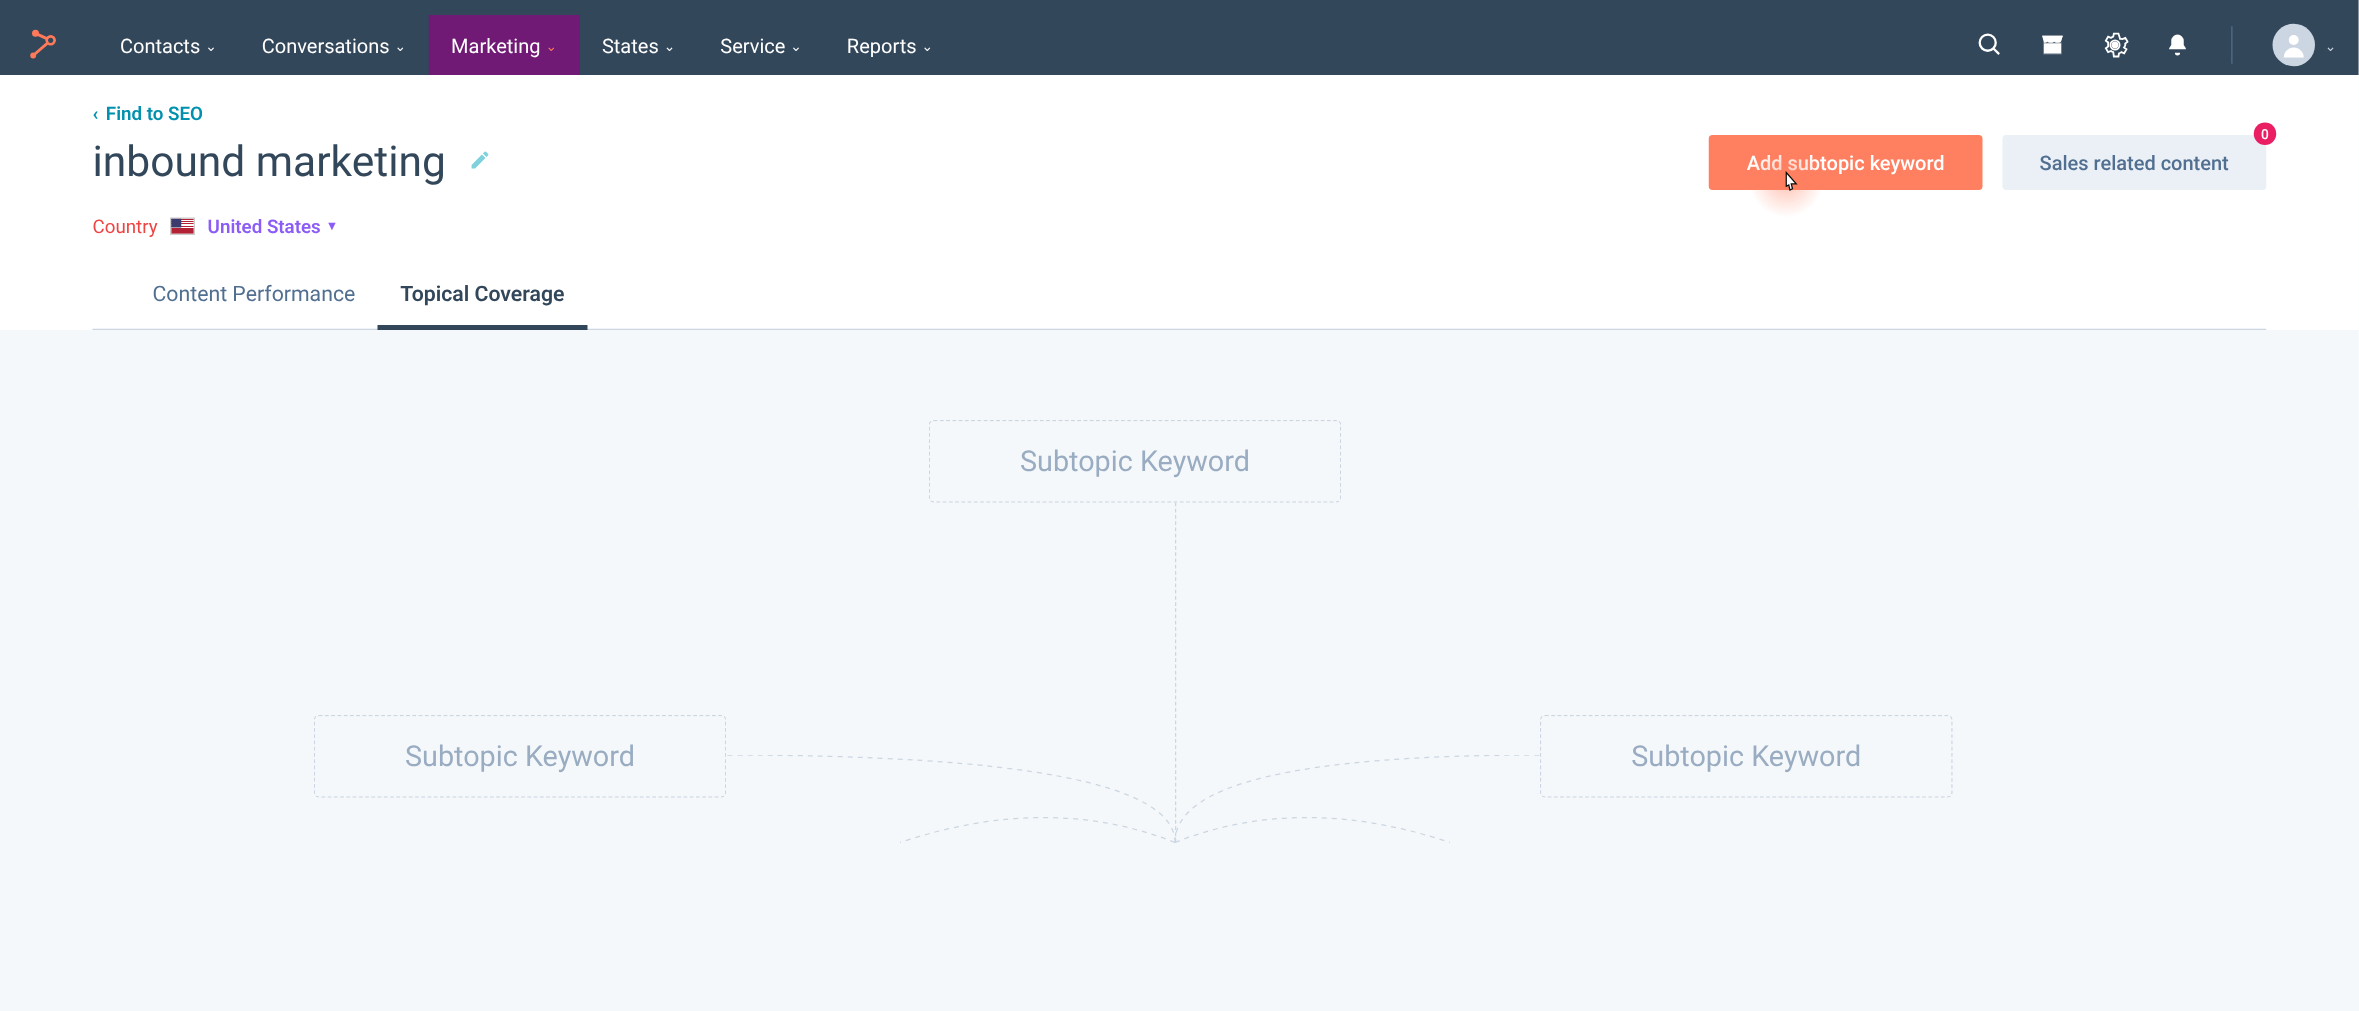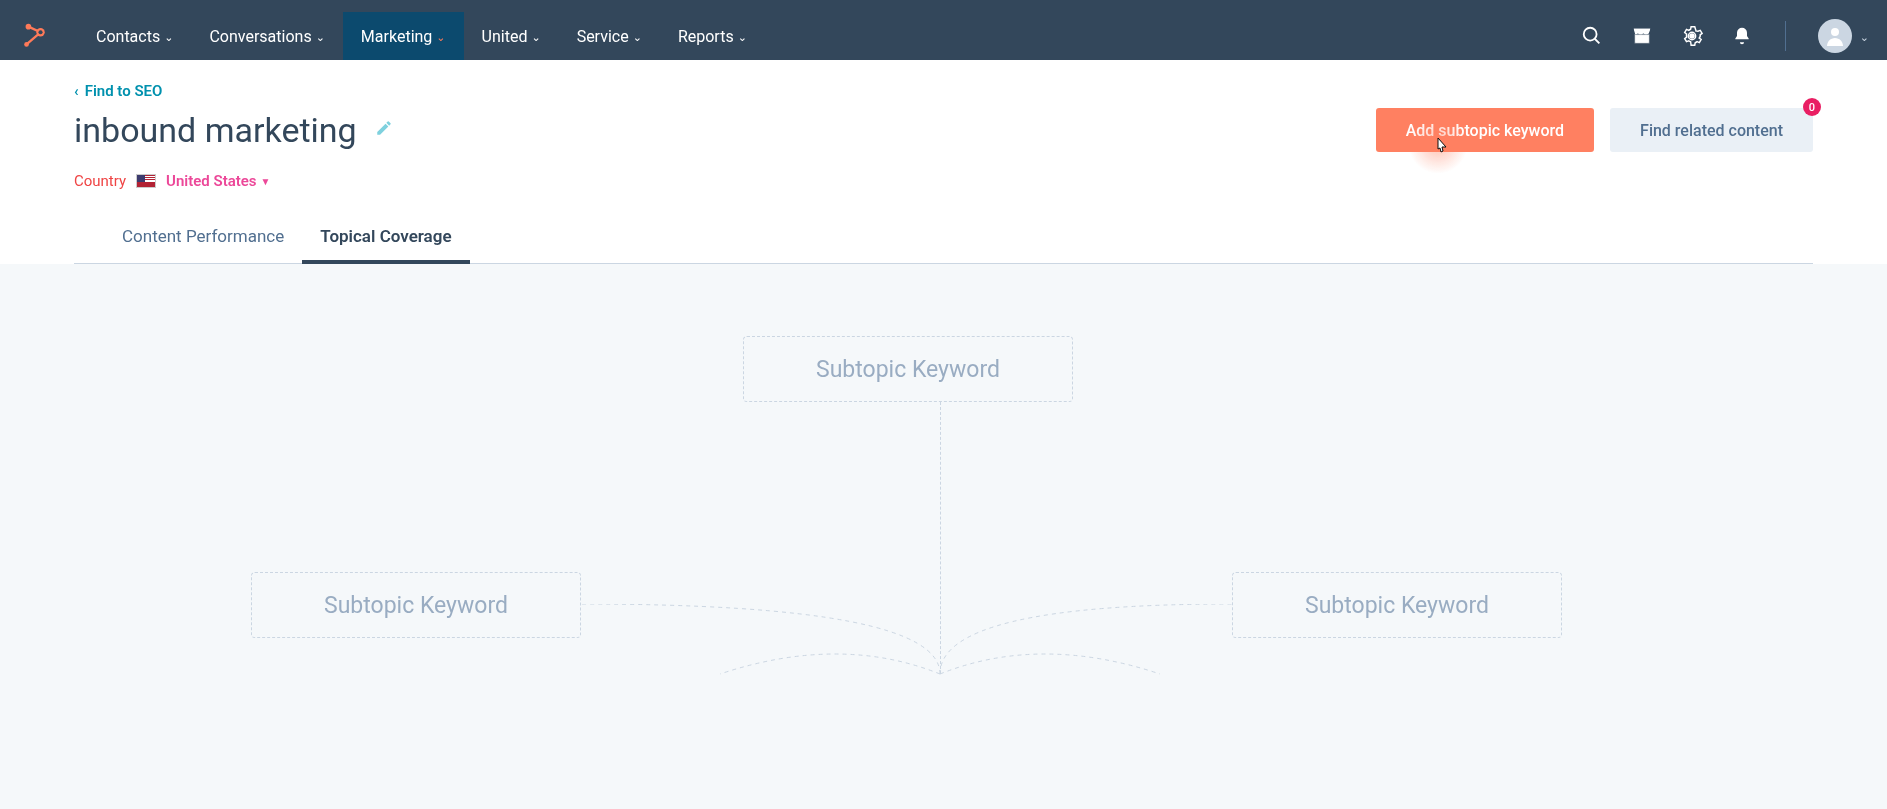--- a/index.html
+++ b/index.html
@@ -3,21 +3,21 @@
 <meta charset="utf-8">
 <style>
   * { box-sizing: border-box; margin: 0; padding: 0; font-family: -apple-system, BlinkMacSystemFont, "Segoe UI", Roboto, Helvetica, Arial, sans-serif; }
   body { background: #ffffff; width: 1887px; height: 809px; overflow: hidden; }
 
   
   .navbar { background: #33475b; height: 60px; display: flex; align-items: center; padding: 12px 18px 0 20px; color: #fff; }
   .logo { width: 28px; height: 28px; margin-right: 30px; flex-shrink: 0; }
   .nav-menu { display: flex; height: 100%; }
   .nav-item { display: flex; align-items: center; padding: 0 18px; color: #fff; font-size: 16px; cursor: pointer; gap: 4px; }
-  .nav-item.active { background: #0c4a6e; }
+  .nav-item.active { background: #701a75; }
   .chev { font-size: 11px; margin-top: 2px; }
   .nav-item.active .chev { color: #ff7a59; }
   .nav-right { margin-left: auto; display: flex; align-items: center; gap: 28px; }
   .nav-icon { width: 22px; height: 22px; color: #fff; cursor: pointer; display:flex; align-items:center; justify-content:center; }
   .divider { width: 1px; height: 30px; background: #516f90; margin: 0 4px; }
   .avatar-wrap { display:flex; align-items:center; gap:8px; cursor:pointer; }
   .avatar { width: 34px; height: 34px; border-radius: 50%; background: #cbd6e2; display:flex; align-items:center; justify-content:center; }
 
   
   .page-header { padding: 22px 74px 0 74px; }
@@ -30,21 +30,21 @@
   .btn-primary { background: #ff7a59; color:#fff; opacity:0.95; }
   .btn-secondary { background: #eaf0f6; color:#516f90; position:relative; }
   .badge { position:absolute; top:-10px; right:-8px; background:#e91e63; color:#fff; width:18px; height:18px; border-radius:50%; font-size:11px; display:flex; align-items:center; justify-content:center; }
   .cursor-img { position:absolute; left:56px; top:28px; pointer-events:none; }
   .glow { position:absolute; width:60px; height:60px; border-radius:50%; background: radial-gradient(circle, rgba(255,122,89,0.5) 0%, rgba(255,122,89,0) 70%); left:32px; top:6px; pointer-events:none; }
 
   .country-row { margin-top: 20px; display:flex; align-items:center; gap:10px; font-size:15px; }
   .country-label { color:#ef4444; }
   .flag { width:20px; height:14px; background: linear-gradient(to bottom, #b22234 7%, #fff 7%, #fff 15%, #b22234 15%, #b22234 23%, #fff 23%, #fff 31%, #b22234 31%, #b22234 38%, #fff 38%, #fff 46%, #b22234 46%, #b22234 54%, #fff 54%, #fff 62%, #b22234 62%); position:relative; border:1px solid #ccc; }
   .flag::before { content:""; position:absolute; top:0; left:0; width:8px; height:7px; background:#3c3b6e; }
-  .country-val { color:#ec4899; font-weight:600; cursor:pointer; display:flex; align-items:center; gap:4px; }
+  .country-val { color:#8b5cf6; font-weight:600; cursor:pointer; display:flex; align-items:center; gap:4px; }
 
   
   .tabs { display:flex; margin-top: 26px; border-bottom:1px solid #cbd6e2; padding-left:30px; }
   .tab { padding: 10px 18px 14px; font-size:17px; color:#516f90; cursor:pointer; }
   .tab.active { color:#33475b; font-weight:600; border-bottom:4px solid #33475b; margin-bottom:-1px; }
 
   
   .canvas { background:#f5f8fa; height: 564px; position:relative; }
   .subtopic-box { position:absolute; width:330px; height:66px; border:1px dashed #cbd6e2; border-radius:4px; display:flex; align-items:center; justify-content:center; color:#99acc2; font-size:23px; background:#f5f8fa; }
   .vline { position:absolute; width:0; border-left:1px dashed #cbd6e2; }
@@ -71,21 +71,21 @@
       </div>
     <div class="nav-item">
         <span>Conversations</span>
         <span class="chev">⌄</span>
       </div>
     <div class="nav-item active">
         <span>Marketing</span>
         <span class="chev">⌄</span>
       </div>
     <div class="nav-item">
-        <span>United</span>
+        <span>States</span>
         <span class="chev">⌄</span>
       </div>
     <div class="nav-item">
         <span>Service</span>
         <span class="chev">⌄</span>
       </div>
     <div class="nav-item">
         <span>Reports</span>
         <span class="chev">⌄</span>
       </div>
@@ -143,21 +143,21 @@
         </svg></span>
     <div class="action-btns">
       <button class="btn btn-primary">
         <div class="glow"></div>
         <span>Add subtopic keyword</span>
         <svg class="cursor-img" width="20" height="22" viewBox="0 0 20 22">
             <path d="M6 2v11l2-1 1 4 2-1-1-4h4z" fill="#fff" stroke="#000" stroke-width="1"></path>
           </svg>
       </button>
       <button class="btn btn-secondary">
-        <span>Find related content</span>
+        <span>Sales related content</span>
         <span class="badge">0</span>
       </button>
     </div>
   </div>
   <div class="country-row">
     <span class="country-label">Country</span>
     <span class="flag"></span>
     <span class="country-val">
       <span>United States</span>
       <span style="font-size:10px">▼</span>

